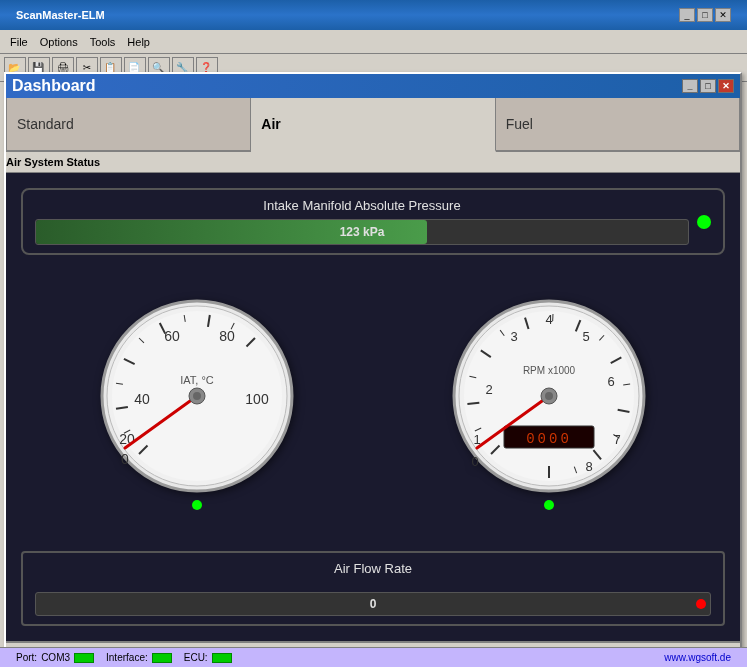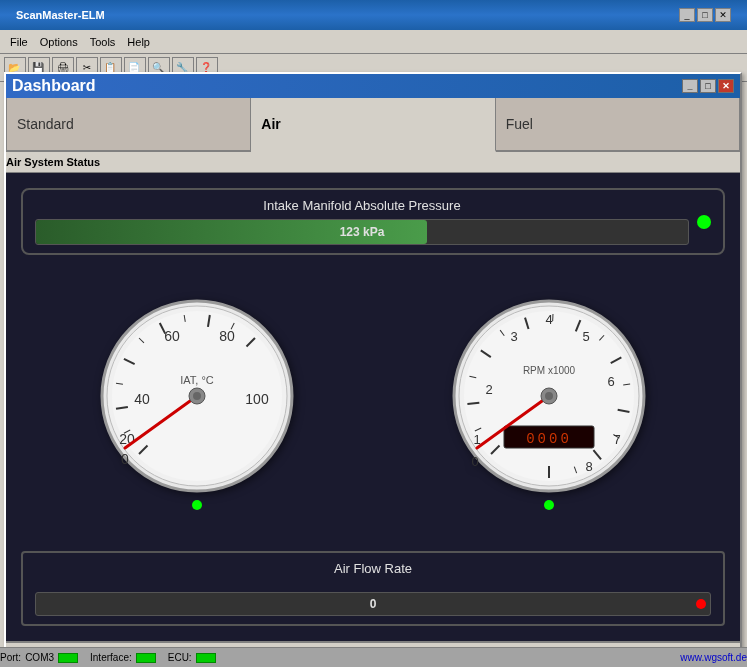--- a/index.html
+++ b/index.html
@@ -321,25 +321,25 @@
     .action-btn.red-x {
       background: #c03030;
     }
 
     
     .status-bar {
       position: absolute;
       bottom: 0;
       left: 0;
       right: 0;
-      background: #a3a3a3;
+      background: #c4b5fd;
       height: 20px;
       display: flex;
       align-items: center;
-      padding: 0 0;
+      padding: 0 16px;
       border-top: 1px solid #808080;
       font-size: 10px;
       justify-content: space-between;
     }
     .status-left {
       display: flex;
       gap: 12px;
       align-items: center;
     }
     .status-item {

